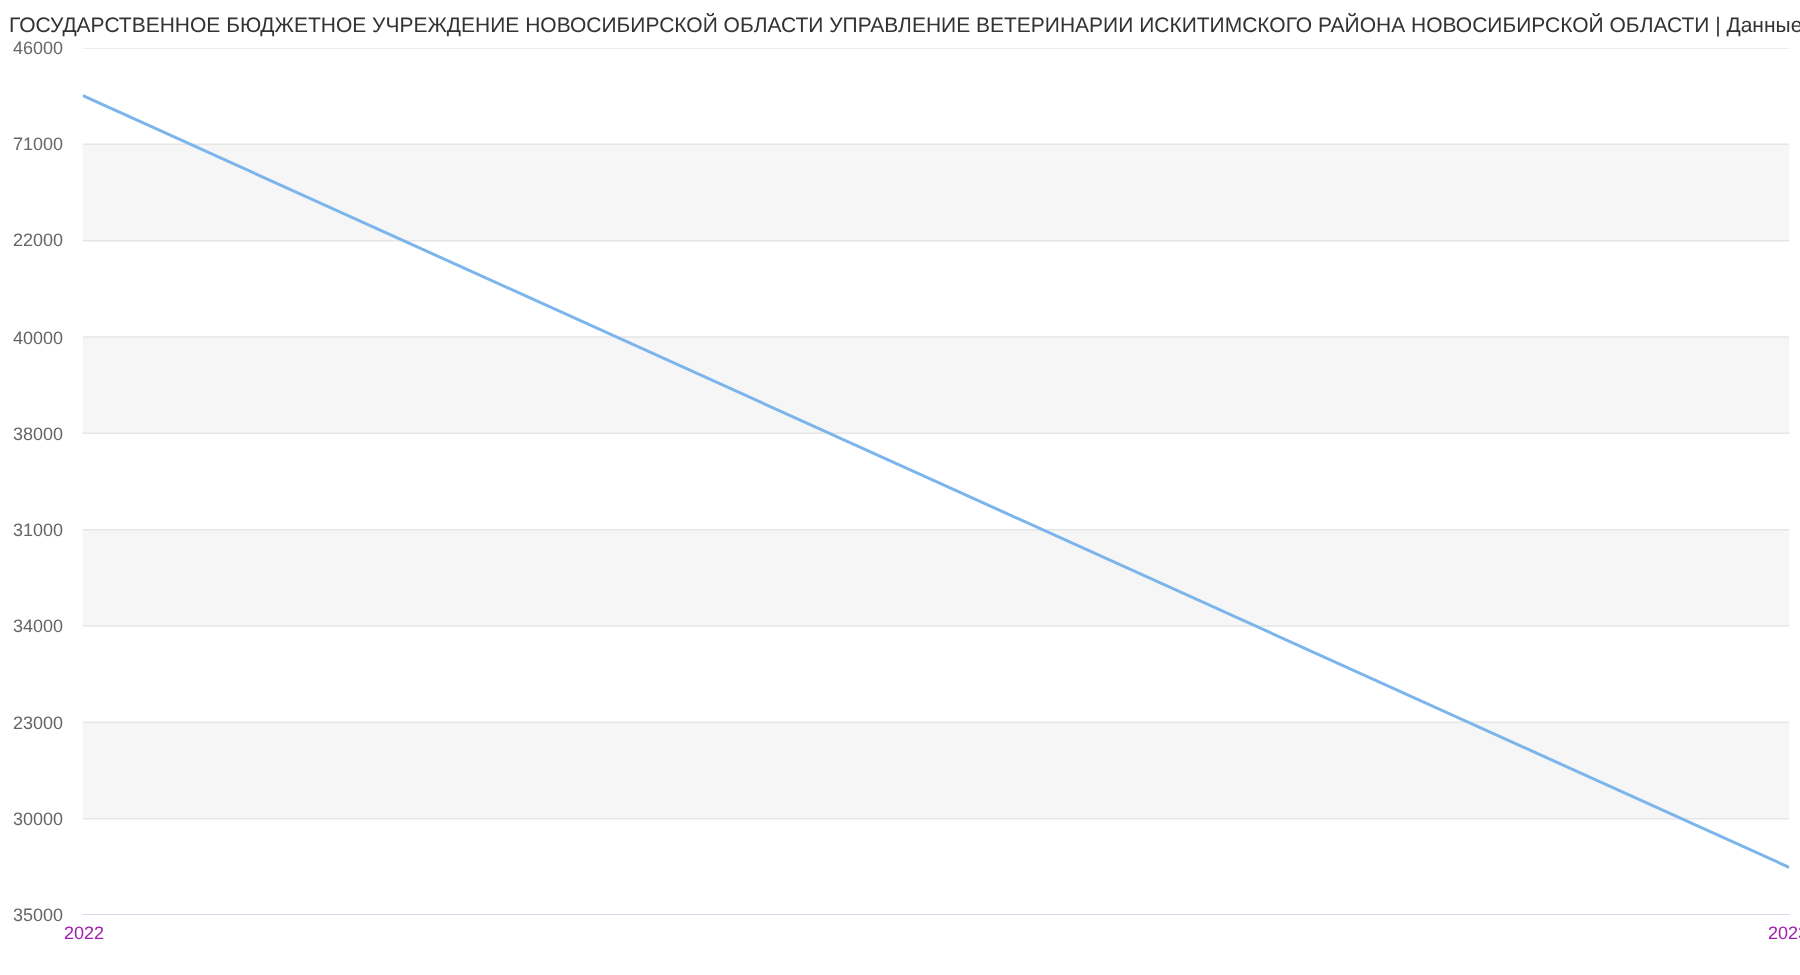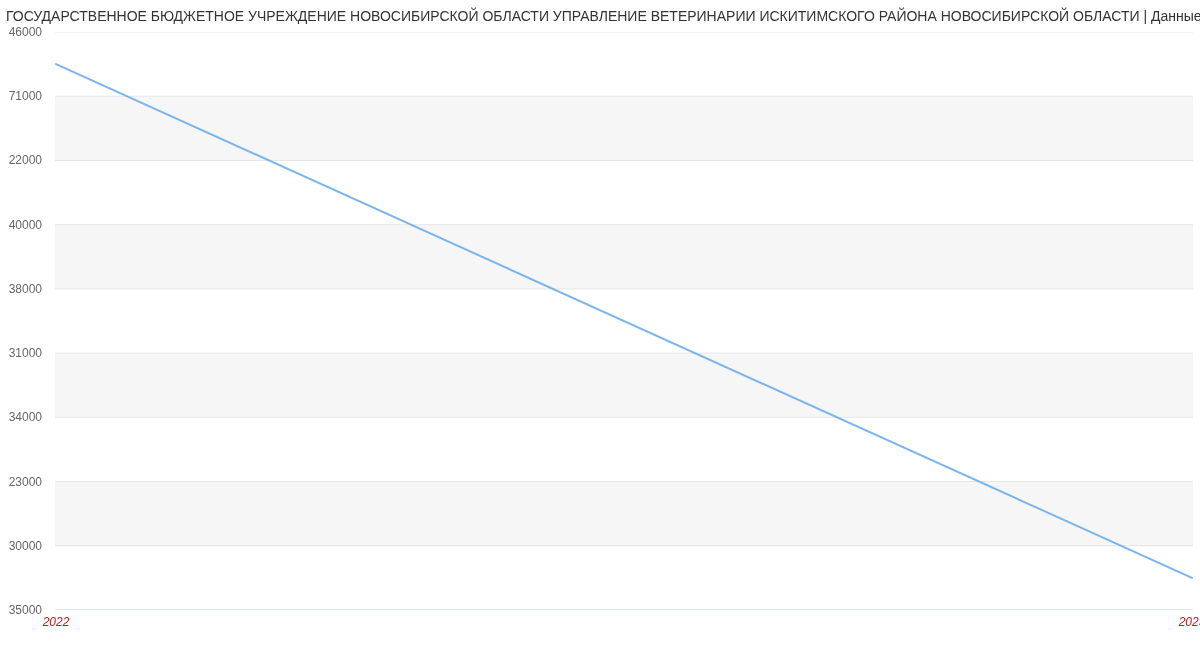--- a/index.html
+++ b/index.html
@@ -33,23 +33,22 @@
     transform: translateY(-50%);
     font-size: 12px;
     color: #666;
     text-align: right;
     width: 44px;
   }
   .axis-label-x {
     position: absolute;
     top: 615px;
     font-size: 12px;
-    color: #b91c1c;
+    color: #a21caf;
     transform: translateX(-50%);
-    font-style: italic;
   }
   svg { display: block; }
 </style>
 </head>
 <body>
 
 <div class="title">ГОСУДАРСТВЕННОЕ БЮДЖЕТНОЕ УЧРЕЖДЕНИЕ НОВОСИБИРСКОЙ ОБЛАСТИ УПРАВЛЕНИЕ ВЕТЕРИНАРИИ ИСКИТИМСКОГО РАЙОНА НОВОСИБИРСКОЙ ОБЛАСТИ | Данные</div>
 
 <div class="plot">
   <svg id="chart-svg" width="1138" height="578">

